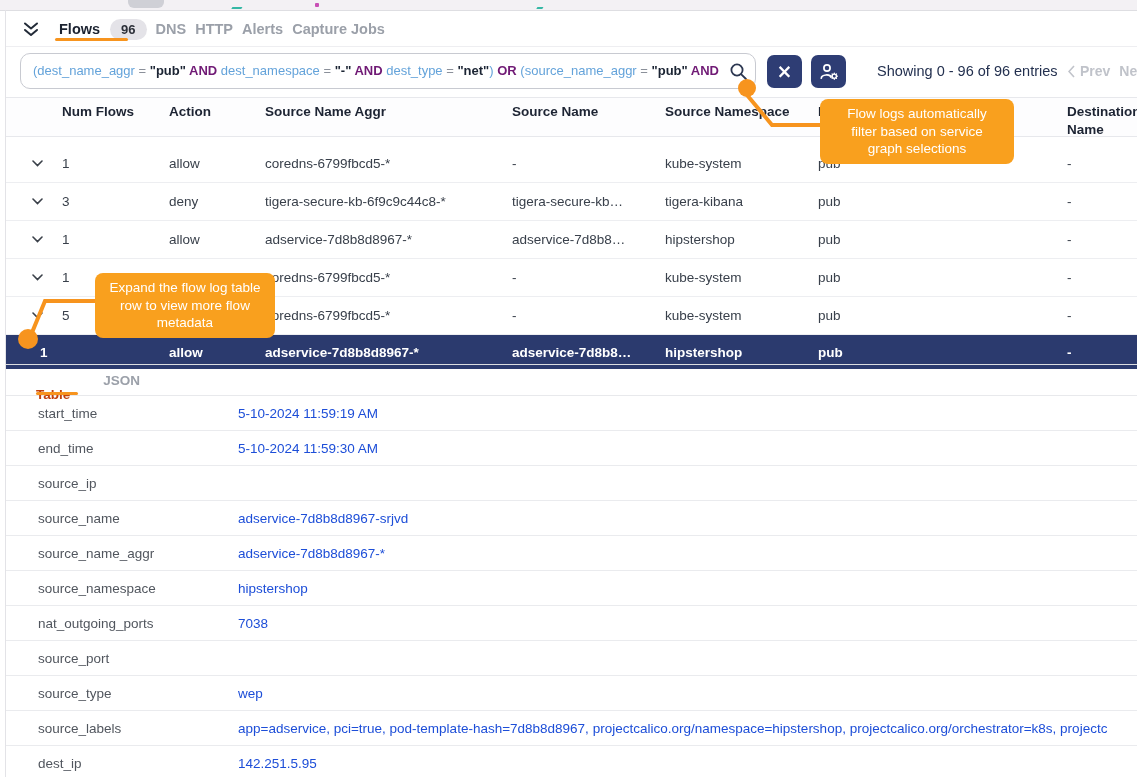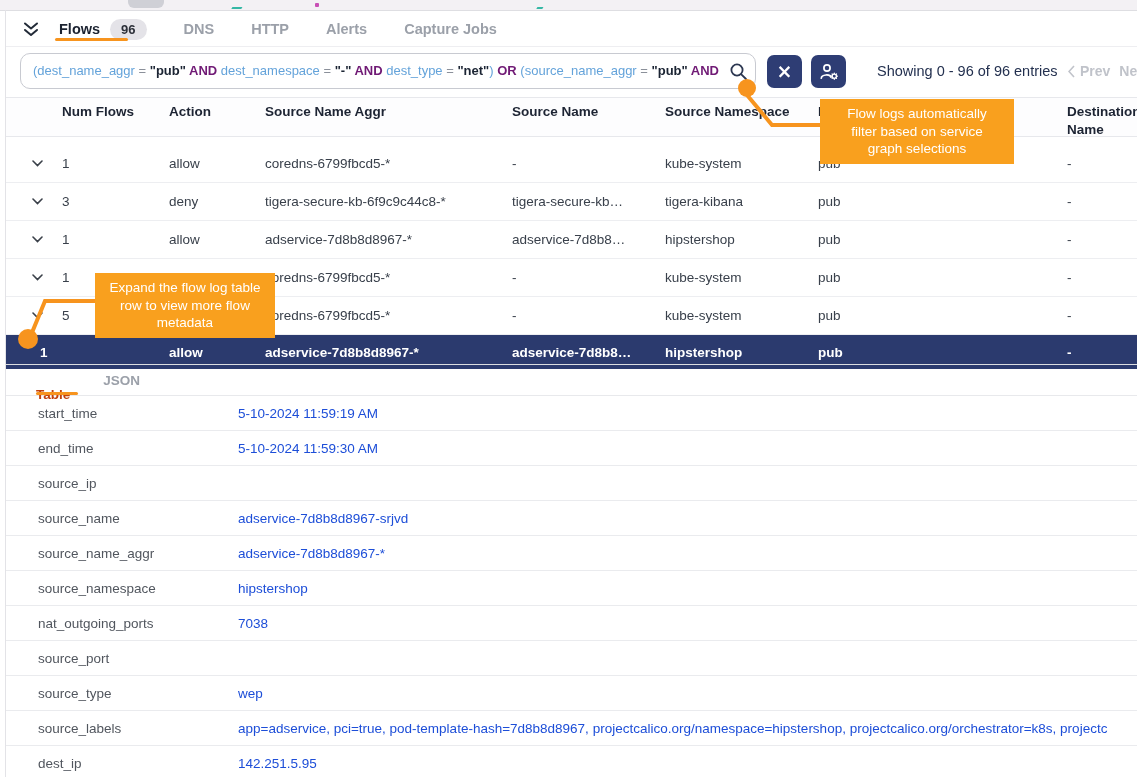--- a/index.html
+++ b/index.html
@@ -9,21 +9,21 @@
   .top-sliver{position:absolute;left:0;top:0;width:1137px;height:10px;background:#f3f1f4;border-bottom:1px solid #dedee2;}
   .sliver-tab{position:absolute;left:128px;top:0;width:36px;height:8px;background:#cfd0d6;border-radius:0 0 6px 6px;}
   .sliver-teal1{position:absolute;left:233px;top:3px;width:10px;height:4px;border-bottom:2px solid #35b8a5;transform:skewX(-30deg);}
   .sliver-dot{position:absolute;left:315px;top:3px;width:4px;height:4px;background:#c84fb5;border-radius:1px;}
   .sliver-teal2{position:absolute;left:538px;top:3px;width:6px;height:4px;border-bottom:2px solid #35b8a5;transform:skewX(-30deg);}
   .left-border{position:absolute;left:5px;top:10px;height:767px;width:0;border-left:1px solid #e3e3e7;}
 
   
   .tabbar{position:absolute;left:6px;top:12px;right:0;height:34px;display:flex;align-items:center;}
   .collapse{margin-left:16px;margin-right:19px;display:flex;align-items:center;cursor:pointer;}
-  #main-tabs{display:flex;align-items:center;gap:37px;}
+  #main-tabs{display:flex;align-items:center;gap:9px;}
   .tab{display:flex;align-items:center;font-weight:700;font-size:14.5px;color:#9ba0a9;cursor:pointer;white-space:nowrap;}
   .tab.active{color:#1b2230;}
   .badge{margin-left:10px;background:#e4e3e8;border-radius:13px;padding:3px 11px;font-size:13px;font-weight:600;color:#2b2f38;}
   .flows-underline{position:absolute;left:55px;top:38px;width:73px;height:3px;background:#f7941e;border-radius:2px;}
   .tabbar-sep{position:absolute;left:6px;right:0;top:46px;border-top:1px solid #eeeef1;}
 
   
   .searchbox{position:absolute;left:20px;top:53px;width:736px;height:36px;box-sizing:border-box;
              border:1px solid #c8cad1;border-radius:10px;background:#fff;}
   .query{position:absolute;left:12px;right:34px;top:0;height:34px;line-height:34px;font-size:13px;
@@ -63,21 +63,21 @@
   .d-underline{position:absolute;left:36px;top:392px;width:42px;height:3px;background:#f7941e;border-radius:2px;}
   #detail-rows{position:absolute;left:6px;top:396px;width:1131px;}
   .drow{display:grid;grid-template-columns:200px 1fr;height:34px;align-items:center;
         border-bottom:1px solid #eaebee;padding-left:32px;font-size:13.5px;}
   .dkey{color:#51565e;}
   .dval{color:#1d4ed8;white-space:nowrap;overflow:hidden;padding-right:20px;}
 
   
   .overlay{position:absolute;left:0;top:0;z-index:50;pointer-events:none;}
   .tt{position:absolute;z-index:51;background:#f9a01e;color:#fff;font-size:13.5px;line-height:17.5px;
-      text-align:center;border-radius:0;box-sizing:border-box;}
+      text-align:center;border-radius:8px;box-sizing:border-box;}
   #tt1{left:820px;top:99px;width:194px;padding:6px 8px;}
   #tt2{left:95px;top:273px;width:180px;padding:6px 8px;}
 </style>
 </head>
 <body>
 
 <div class="screen">
 
   <div class="top-sliver">
     <span class="sliver-tab"></span>

